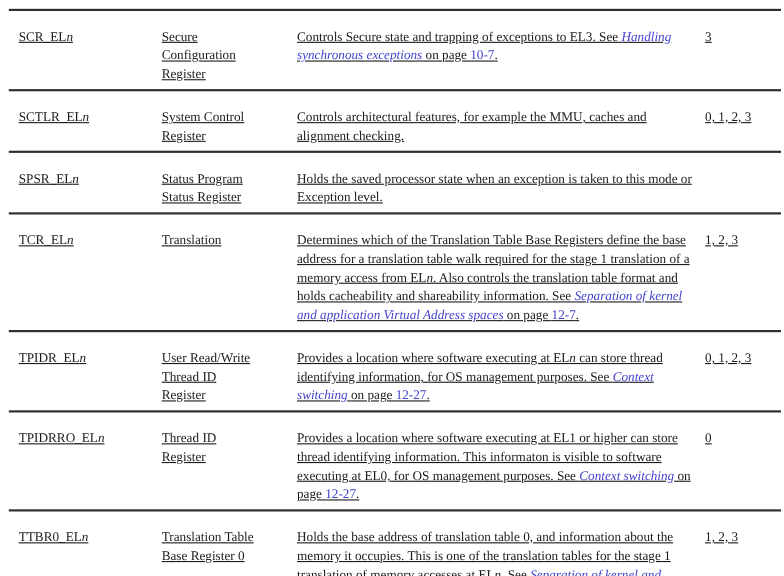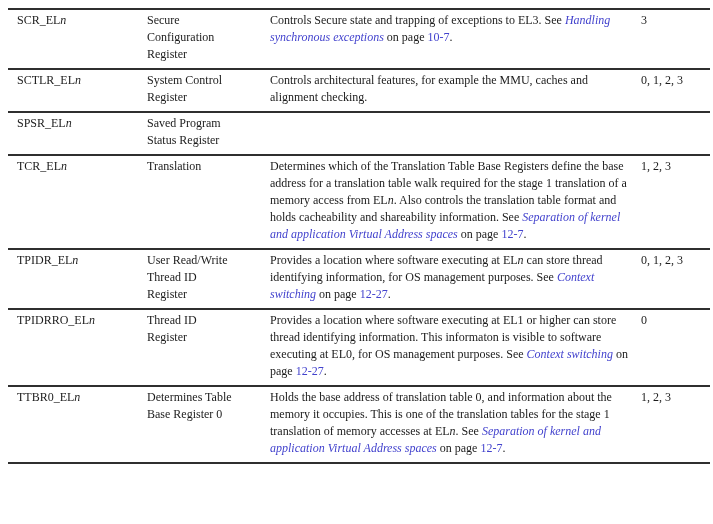--- a/index.html
+++ b/index.html
@@ -24,21 +24,22 @@
     border-bottom: 2px solid var(--rule);
   }
   .trow {
     display: grid;
     grid-template-columns: 139px 123px 368px 72px;
     border-top: 2px solid var(--rule);
   }
   .cell {
     font-size: 12px;
     line-height: 17px;
-    padding: 2px 0 5px 0;
+    padding: 15px 0 5px 0;
+    text-decoration: underline;
   }
   .c1 { padding-left: 9px; }
   .c3 { padding-right: 8px; }
   .c4 { padding-left: 3px; white-space: normal; }
   .regvar, .varname { font-style: italic; }
   .link { color: var(--link); font-style: italic; }
   .pagenum { color: var(--link); }
 </style>
 </head>
 <body>
@@ -62,23 +63,24 @@
           <div>System Control</div>
           <div>Register</div>
         </div>
     <div class="cell c3"><span>Controls architectural features, for example the MMU, caches and alignment checking.</span></div>
     <div class="cell c4">0, 1, 2, 3</div>
   </div>
 
   <div class="trow">
     <div class="cell c1"><span class="regbase">SPSR_EL</span><span class="regvar">n</span></div>
     <div class="cell c2">
-          <div>Saved Program</div>
+          <div>Status Program</div>
           <div>Status Register</div>
         </div>
+    <div class="cell c3"><span>Holds the saved processor state when an exception is taken to this mode or Exception level.</span></div>
   </div>
 
   <div class="trow">
     <div class="cell c1"><span class="regbase">TCR_EL</span><span class="regvar">n</span></div>
     <div class="cell c2">
           <div>Translation</div>
         </div>
     <div class="cell c3"><span>Determines which of the Translation Table Base Registers define the base address for a translation table walk required for the stage 1 translation of a memory access from EL</span><span class="varname">n</span><span>. Also controls the translation table format and holds cacheability and shareability information. See </span><span class="link">Separation of kernel and application Virtual Address spaces</span><span> on page </span><span class="pagenum">12-7</span><span>.</span></div>
     <div class="cell c4">1, 2, 3</div>
   </div>
@@ -100,20 +102,20 @@
           <div>Thread ID</div>
           <div>Register</div>
         </div>
     <div class="cell c3"><span>Provides a location where software executing at EL1 or higher can store thread identifying information. This informaton is visible to software executing at EL0, for OS management purposes. See </span><span class="link">Context switching</span><span> on page </span><span class="pagenum">12-27</span><span>.</span></div>
     <div class="cell c4">0</div>
   </div>
 
   <div class="trow">
     <div class="cell c1"><span class="regbase">TTBR0_EL</span><span class="regvar">n</span></div>
     <div class="cell c2">
-          <div>Determines Table</div>
+          <div>Translation Table</div>
           <div>Base Register 0</div>
         </div>
     <div class="cell c3"><span>Holds the base address of translation table 0, and information about the memory it occupies. This is one of the translation tables for the stage 1 translation of memory accesses at EL</span><span class="varname">n</span><span>. See </span><span class="link">Separation of kernel and application Virtual Address spaces</span><span> on page </span><span class="pagenum">12-7</span><span>.</span></div>
     <div class="cell c4">1, 2, 3</div>
   </div>
 </div>
 </div>
 
 </body></html>

